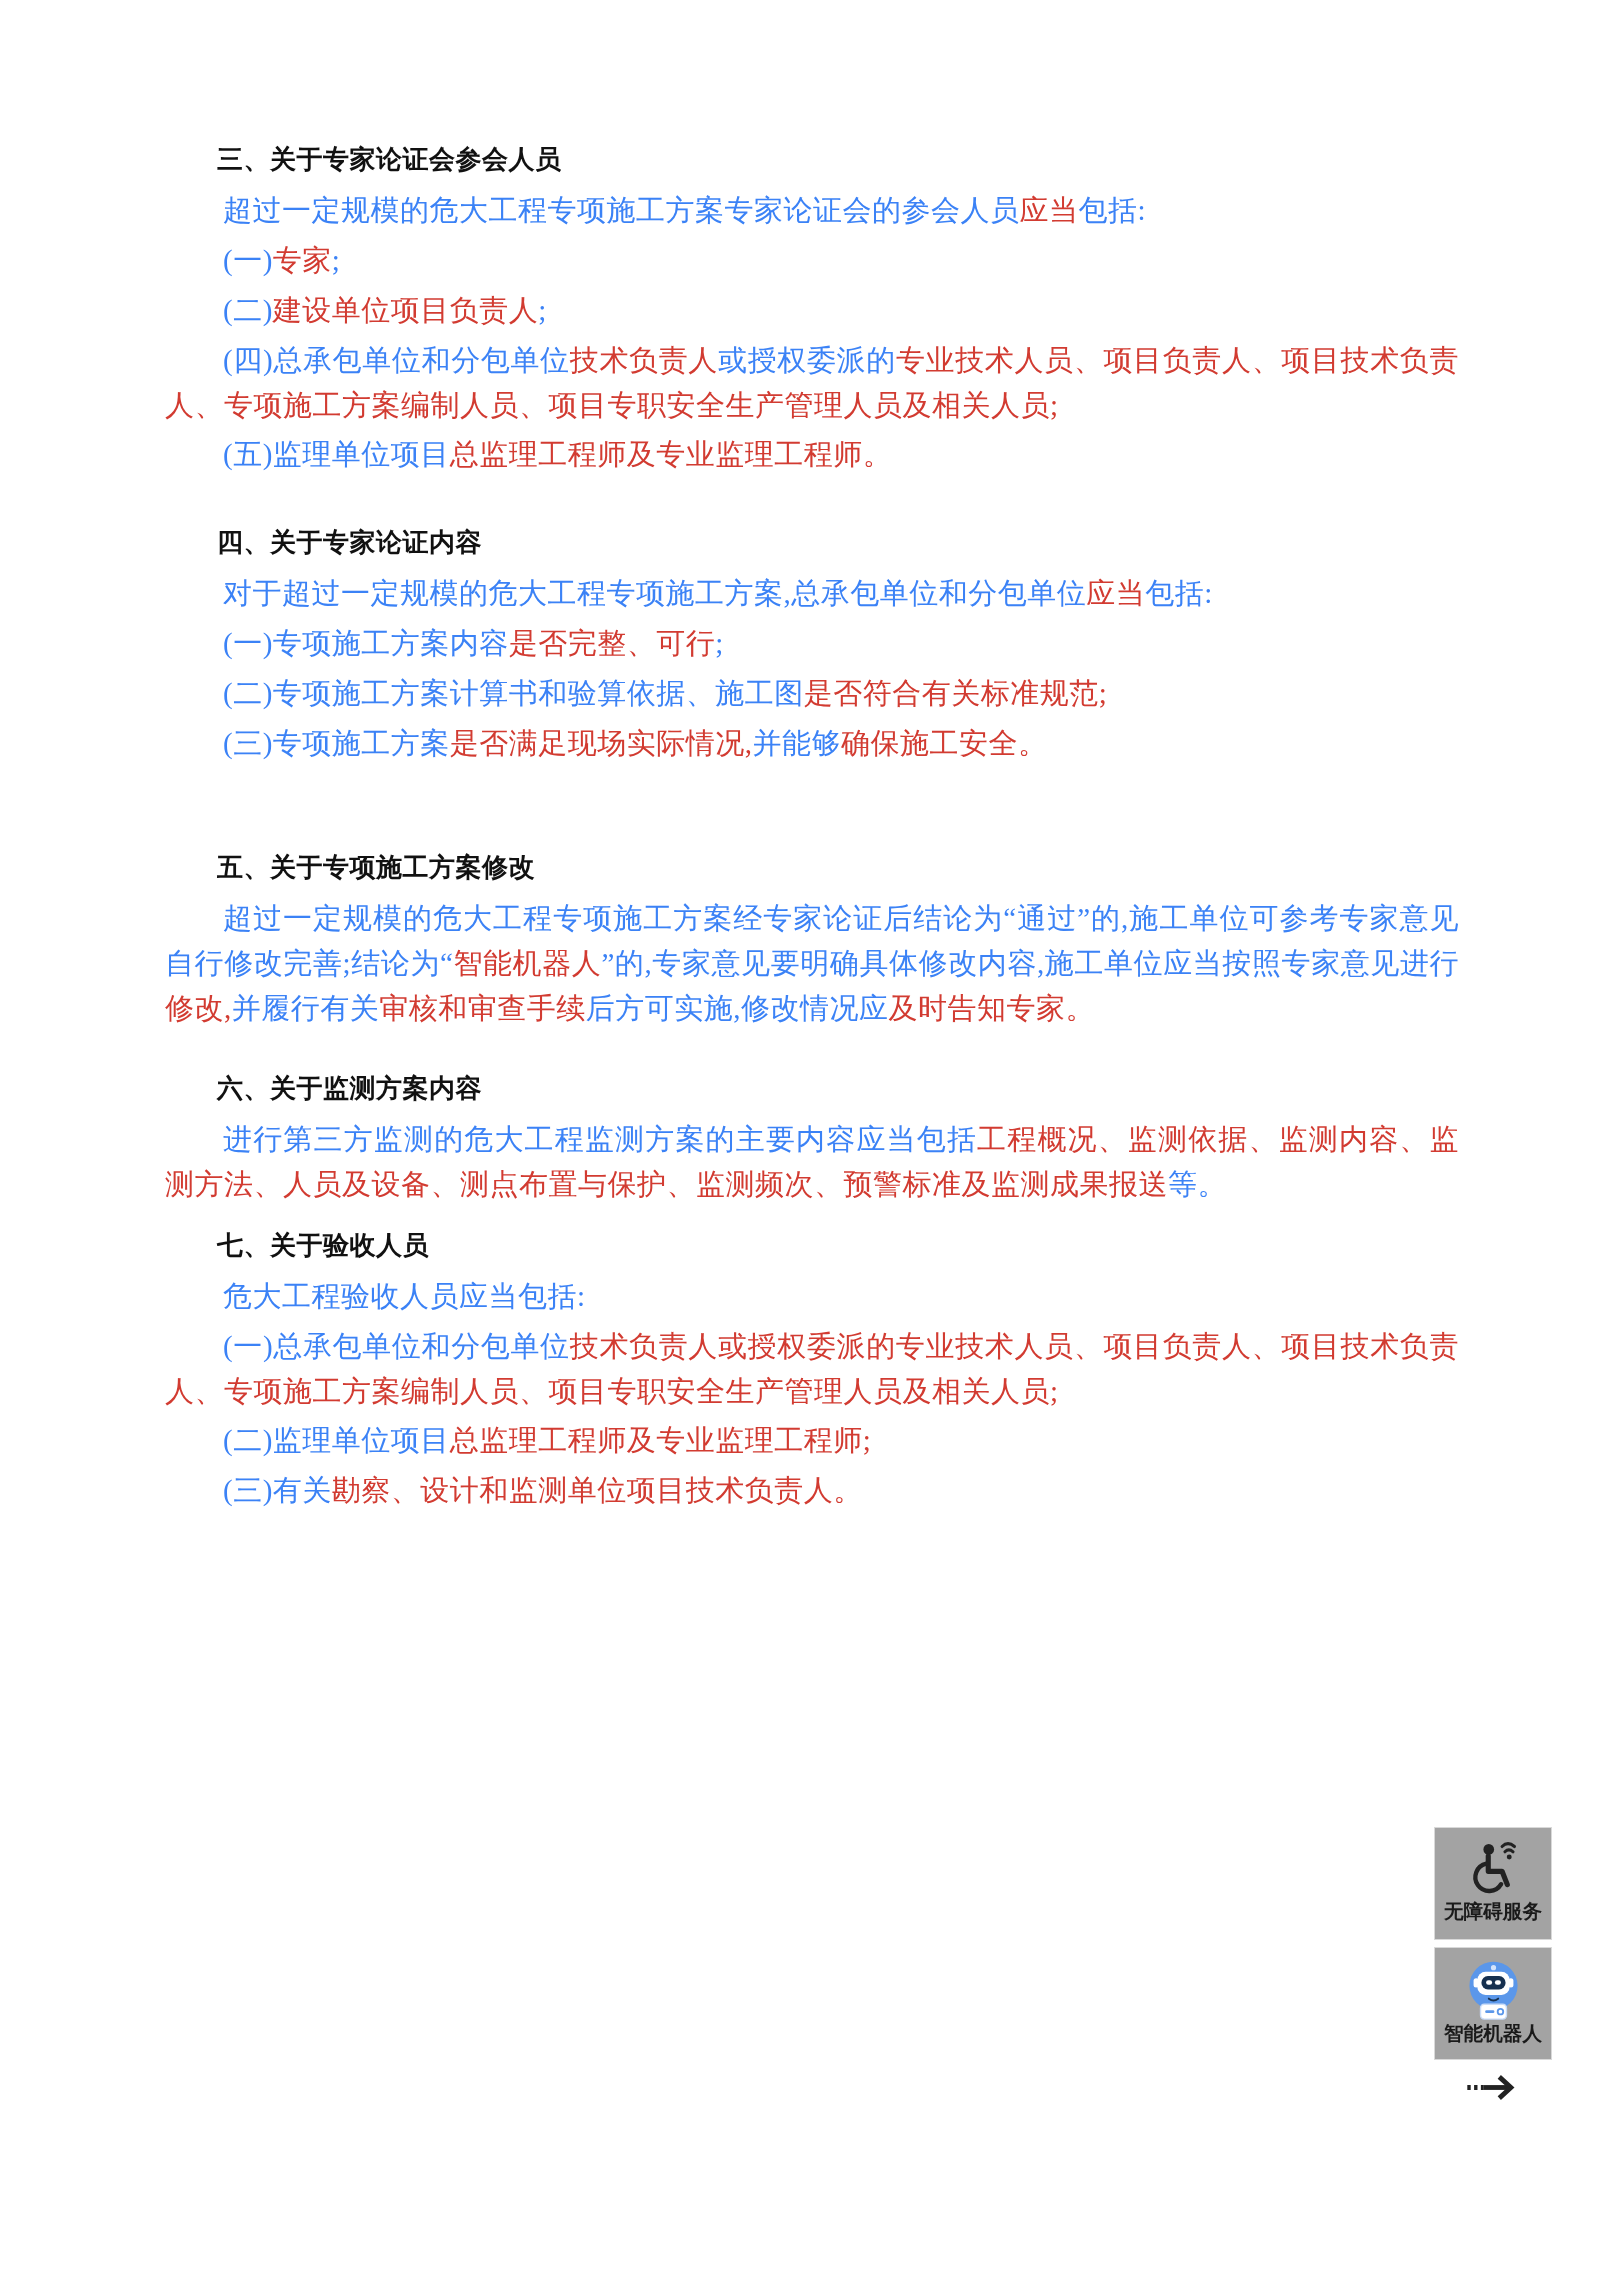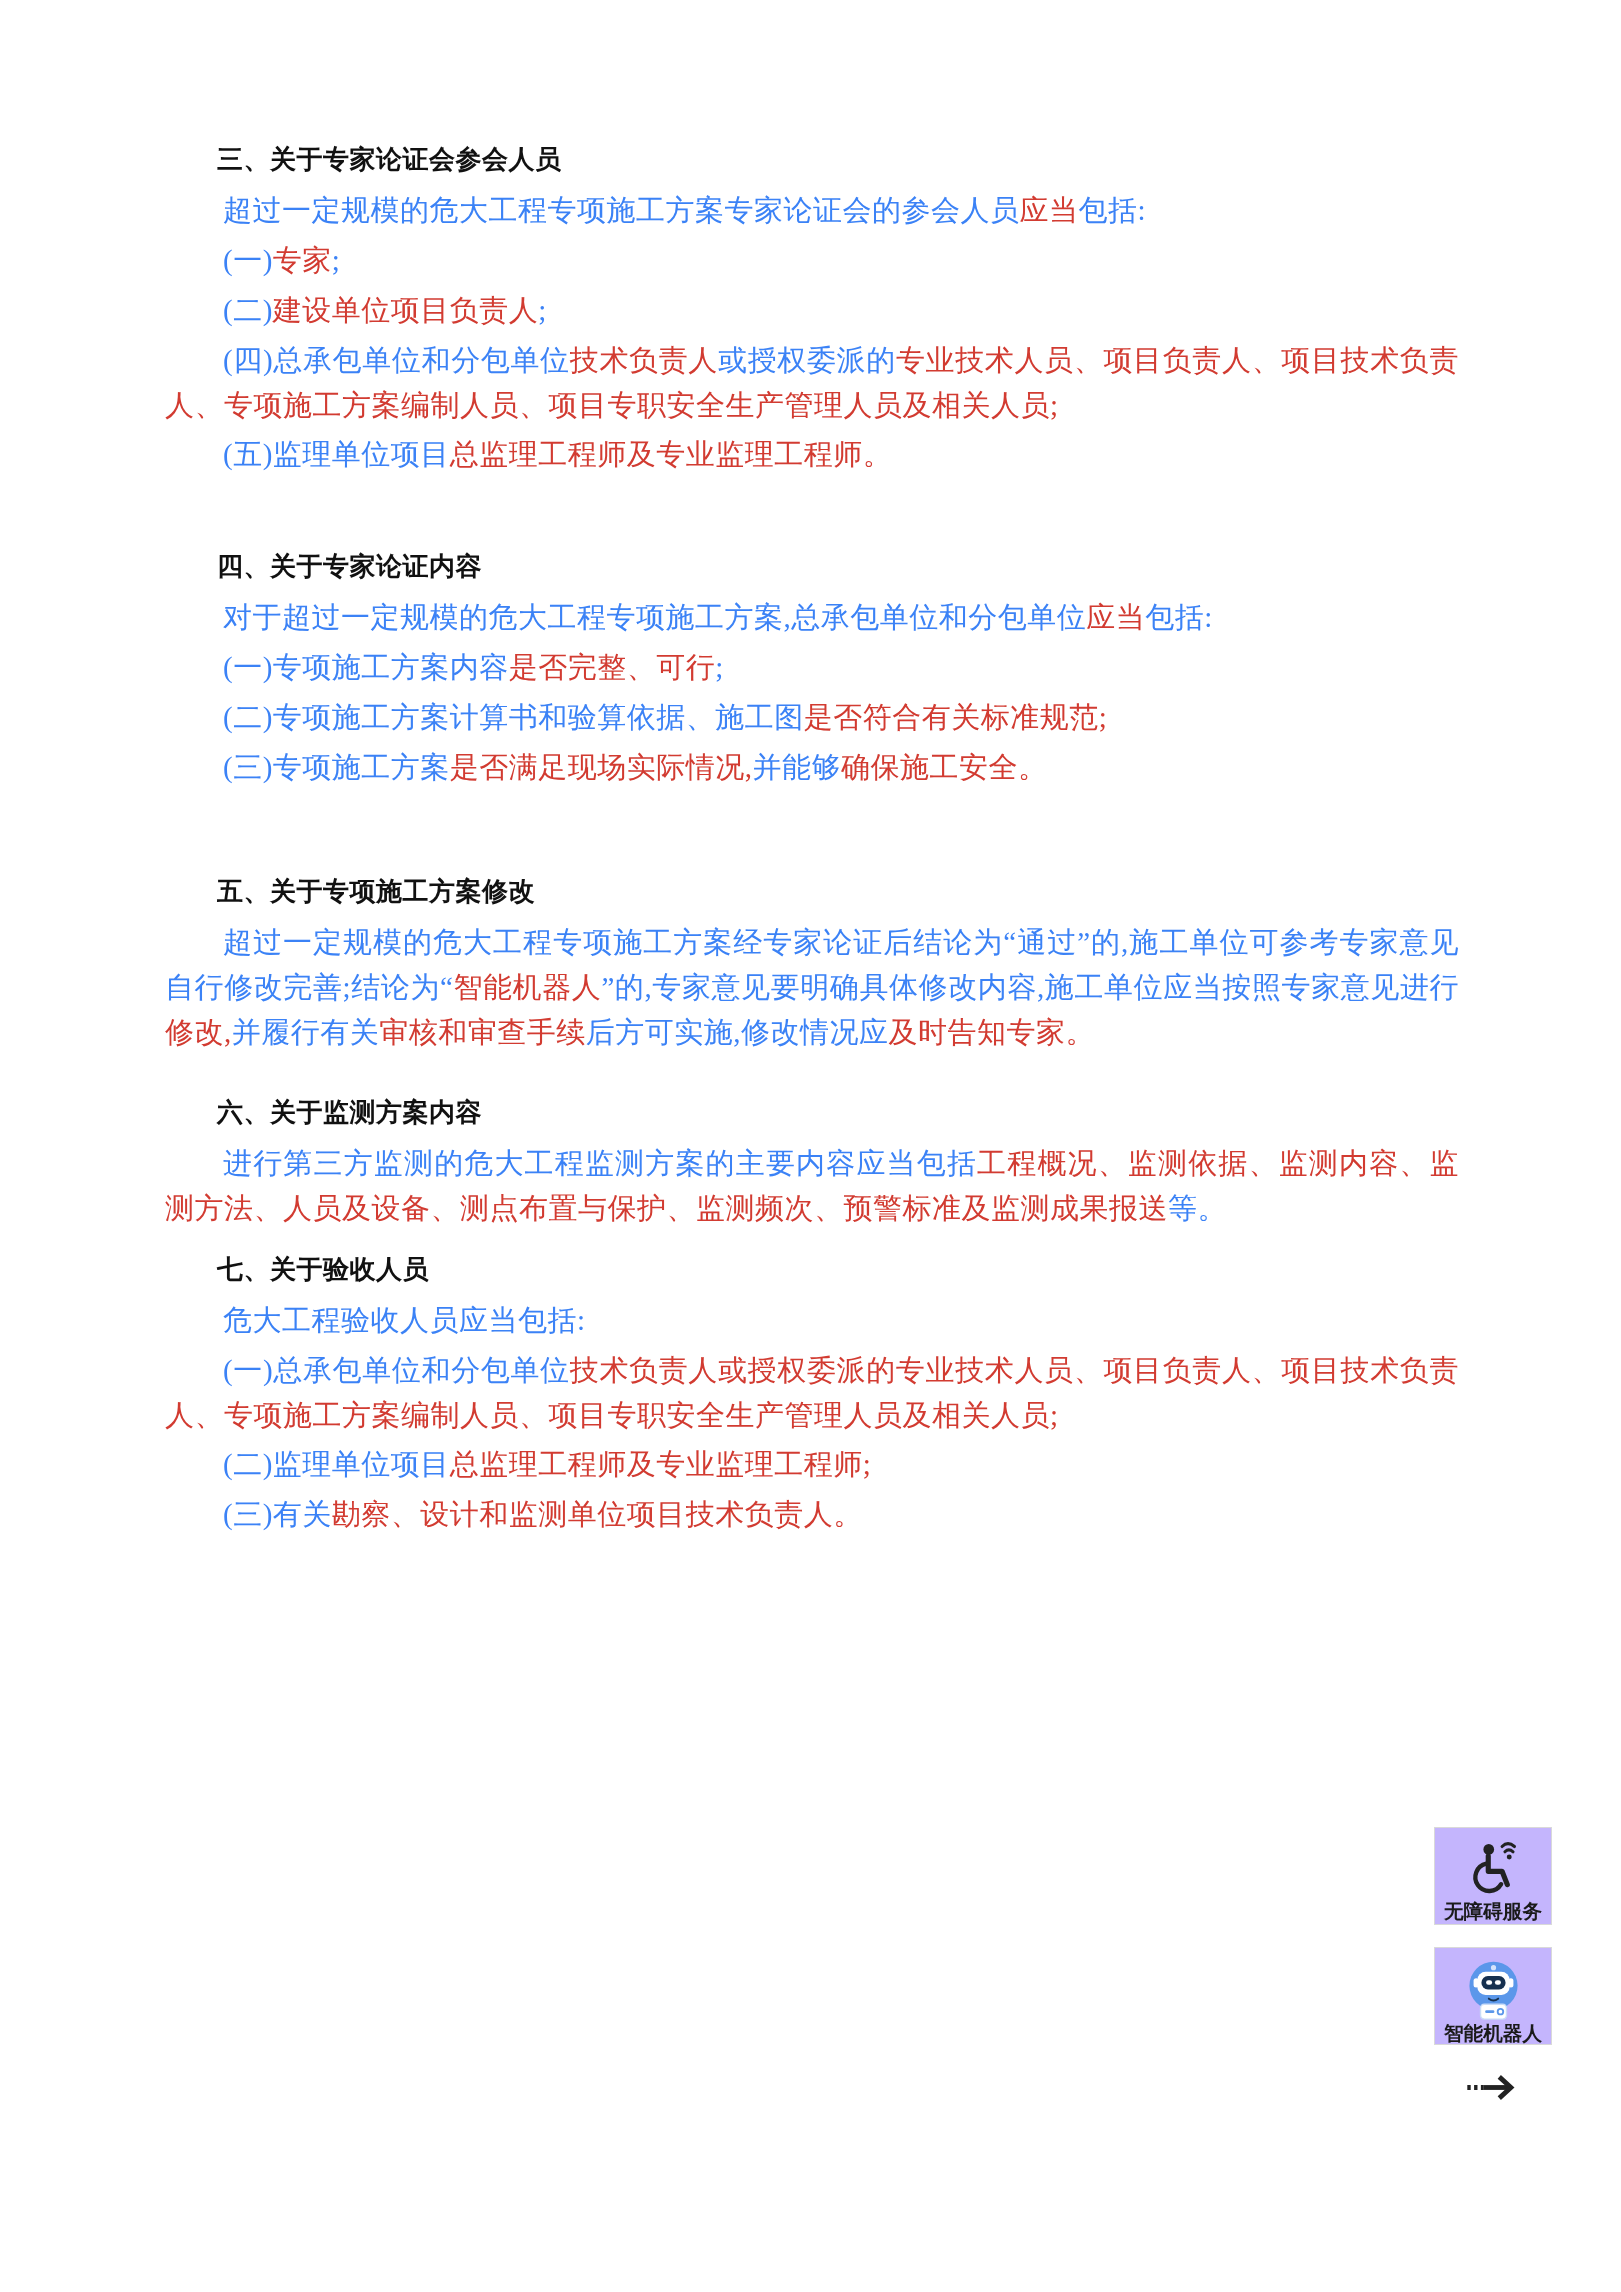--- a/index.html
+++ b/index.html
@@ -13,21 +13,21 @@
   .doc {
     position: absolute;
     left: 165px; top: 137px;
     width: 1294px;
     font-size: 29px;
     line-height: 45px;
     letter-spacing: 0.5px;
     text-align: justify;
   }
   .doc section { margin: 0; }
-  .doc section + section { margin-top: 67px; }
+  .doc section + section { margin-top: 43px; }
   .doc section:nth-child(3) { margin-top: 79px; }
   .doc section:nth-child(4) { margin-top: 35px; }
   .doc section:nth-child(5) { margin-top: 16px; }
   .doc h2 {
     margin: 0 0 5.9px 0;
     font-family: "Liberation Sans", sans-serif;
     font-weight: 700;
     font-size: 26px;
     line-height: 45px;
     color: #111111;
@@ -37,22 +37,22 @@
   .doc p {
     margin: 0 0 4.9px 0;
     text-indent: 2em;
   }
   .doc span.red { color: #d23b31; }
   .doc span.black { color: #3b82f6; }
 
   .widget-box {
     position: absolute;
     left: 1434px;
-    width: 118px; height: 98px;
-    background: #c4b5fd;
+    width: 118px; height: 113px;
+    background: #a3a3a3;
     border: 1px solid #d9d9d9;
     box-sizing: border-box;
     text-align: center;
     cursor: pointer;
   }
   .widget-box .w-icon { display: block; margin: 8.8px auto 0 auto; }
   .widget-box .w-label {
     display: block;
     margin-top: 2px;
     font-family: "Liberation Sans", sans-serif;

